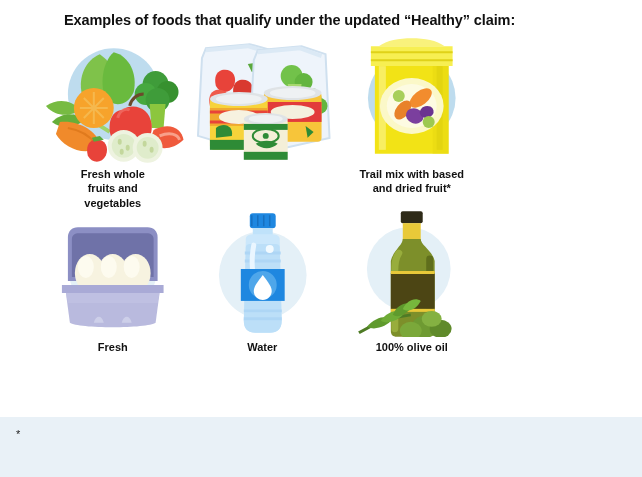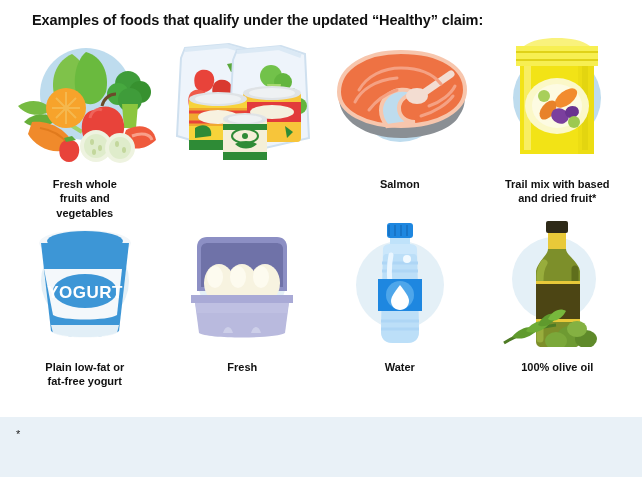--- a/index.html
+++ b/index.html
@@ -15,20 +15,21 @@
     overflow: hidden;
     position: relative;
   }
   .infographic {
     width: 642px;
     height: 477px;
     display: flex;
     flex-direction: column;
     position: relative;
     box-sizing: border-box;
+    padding-left: 32px;
   }
   .title {
     font-size: 14.5px;
     font-weight: bold;
     color: #111111;
     padding: 12px 0 0 32px;
     letter-spacing: -0.1px;
     line-height: 1.2;
   }
   .grid {
@@ -57,21 +58,21 @@
   }
   .row2 .art-wrap {
     height: 128px;
   }
   .caption {
     font-size: 11px;
     font-weight: bold;
     color: #111111;
     text-align: center;
     line-height: 1.28;
-    margin-top: 12px;
+    margin-top: 2px;
     white-space: pre-line;
   }
   .footnote {
     position: absolute;
     left: 0;
     right: 0;
     bottom: 0;
     height: 60px;
     background: #e9f1f7;
     box-sizing: border-box;
@@ -216,48 +217,20 @@
               <rect x="56" y="88" width="44" height="6" fill="#2e8b36"></rect>
               <rect x="56" y="116" width="44" height="8" fill="#2e8b36"></rect>
               <ellipse cx="78" cy="100" rx="13" ry="7" fill="none" stroke="#2e8b36" stroke-width="2"></ellipse>
               <circle cx="78" cy="100" r="3" fill="#2e8b36"></circle>
               <path d="M68 108 C74 104 84 104 90 108 C84 114 74 114 68 108 Z" fill="#2e8b36"></path>
             </g>
           </svg>
         </div>
       </div>
 
-      <div class="cell">
-        <div class="art-wrap">
-          <svg width="150" height="128" viewBox="0 0 150 128">
-            <circle cx="75" cy="62" r="44" fill="#bedcee"></circle>
-
-            <path d="M14 62 C14 36 40 18 76 18 C116 18 140 36 140 58 C140 70 138 74 134 80 C128 92 104 102 76 102 C40 102 14 84 14 62 Z" fill="#8a8f94"></path>
-
-            <path d="M14 56 C14 32 40 16 76 16 C116 16 140 32 140 54 C140 74 114 90 76 90 C40 90 14 76 14 56 Z" fill="#ee7243"></path>
-
-            <path d="M14 56 C14 32 40 16 76 16 C116 16 140 32 140 54 C140 74 114 90 76 90 C40 90 14 76 14 56 Z" fill="none" stroke="#f7c6ad" stroke-width="4"></path>
-
-            <path d="M62 90 C54 80 54 68 62 60 C70 52 84 52 90 58 C82 58 74 64 74 72 C74 80 80 86 90 86 Z" fill="#bedcee"></path>
-            <path d="M62 90 C54 80 54 68 62 60 C70 52 84 52 90 58 C82 58 74 64 74 72 C74 80 80 86 90 86 Z" fill="none" stroke="#f7c6ad" stroke-width="4"></path>
-
-            <ellipse cx="92" cy="60" rx="11" ry="8" fill="#f3ddd2"></ellipse>
-            <path d="M100 56 L126 38" stroke="#f3ddd2" stroke-width="7" stroke-linecap="round"></path>
-
-            <g stroke="#f5a183" stroke-width="3" fill="none" stroke-linecap="round">
-              <path d="M34 54 C42 40 58 32 76 32 C94 32 108 38 116 48"></path>
-              <path d="M30 66 C36 54 50 44 72 42"></path>
-              <path d="M104 70 C116 66 126 58 130 50"></path>
-              <path d="M96 80 C110 76 122 68 128 60"></path>
-              <path d="M44 74 C50 66 60 58 72 54"></path>
-            </g>
-          </svg>
-        </div>
-        <div class="caption">Salmon</div>
-      </div>
 
       <div class="cell">
         <div class="art-wrap">
           <svg width="150" height="128" viewBox="0 0 150 128">
             <circle cx="75" cy="62" r="44" fill="#bedcee"></circle>
 
             <path d="M38 20 L112 20 L112 118 L38 118 Z" fill="#f2e316"></path>
             <path d="M38 20 L112 20 L112 118 L96 118 L96 20 Z" fill="#e6d70f" opacity="0.5"></path>
 
             <path d="M34 10 L116 10 L116 30 L34 30 Z" fill="#f7ef52"></path>
@@ -281,41 +254,20 @@
           </svg>
         </div>
         <div class="caption">Trail mix with based
 and dried fruit*</div>
       </div>
 
     </div>
 
     <div class="row row2">
 
-      <div class="cell">
-        <div class="art-wrap">
-          <svg width="150" height="126" viewBox="0 0 150 126">
-            <circle cx="75" cy="60" r="44" fill="#e4f0f7"></circle>
-
-            <ellipse cx="75" cy="22" rx="46" ry="13" fill="#f2f6f9"></ellipse>
-            <ellipse cx="75" cy="20" rx="38" ry="10" fill="#3d96d6"></ellipse>
-
-            <path d="M31 22 L41 110 C50 118 100 118 109 110 L119 22 Z" fill="#3d96d6"></path>
-
-            <path d="M34 48 L112 48 L107 94 C98 100 52 100 43 94 Z" fill="#f4f8fb"></path>
-
-            <ellipse cx="75" cy="70" rx="32" ry="17" fill="#3d96d6"></ellipse>
-            <text x="75" y="77" text-anchor="middle" font-family="Liberation Sans, sans-serif" font-size="17" font-weight="bold" fill="#ffffff" letter-spacing="0.5">YOGURT</text>
-
-            <path d="M41 104 L109 104 L107 112 C98 118 52 118 43 112 Z" fill="#f4f8fb" opacity="0.9"></path>
-          </svg>
-        </div>
-        <div class="caption">Plain low-fat or
-fat-free yogurt</div>
-      </div>
 
       <div class="cell">
         <div class="art-wrap">
           <svg width="150" height="126" viewBox="0 0 150 126">
             <circle cx="75" cy="60" r="44" fill="#e4f0f7"></circle>
 
             <path d="M30 70 L30 26 C30 20 34 16 40 16 L110 16 C116 16 120 20 120 26 L120 70 Z" fill="#8c8fc4"></path>
             <path d="M34 66 L34 28 C34 24 37 22 41 22 L109 22 C113 22 116 24 116 28 L116 66 Z" fill="#6f72a8"></path>
 
             <g>

